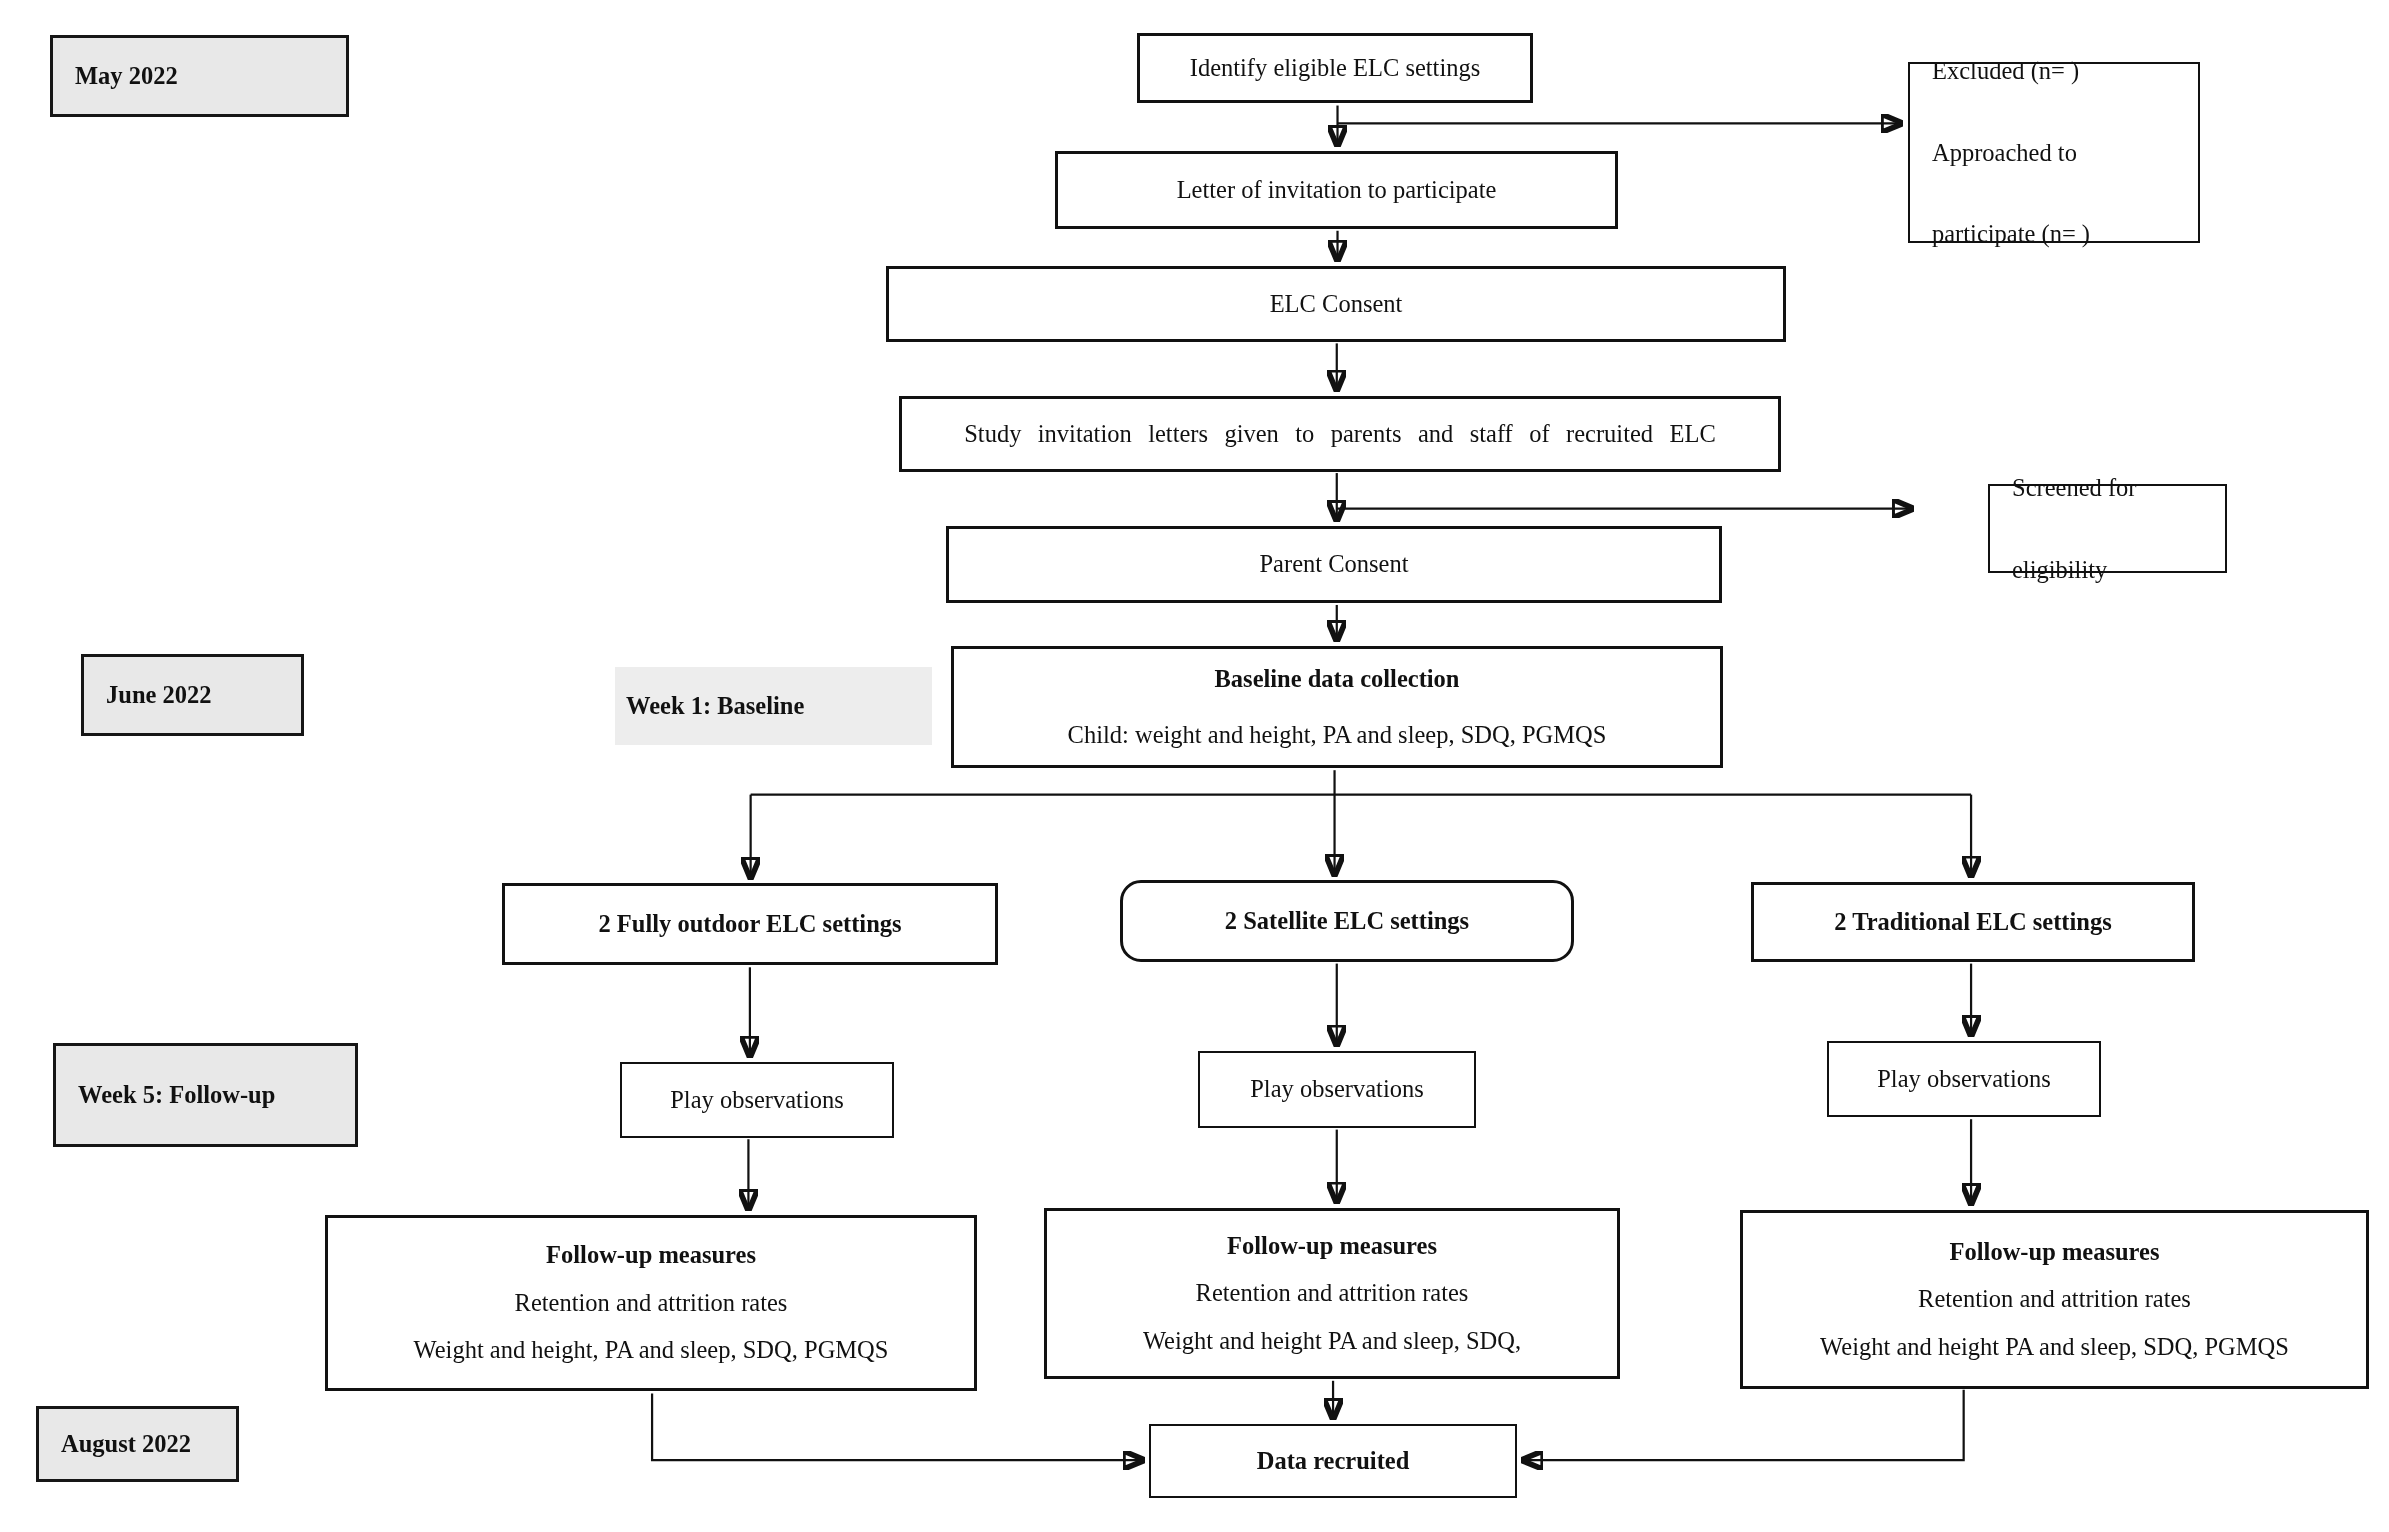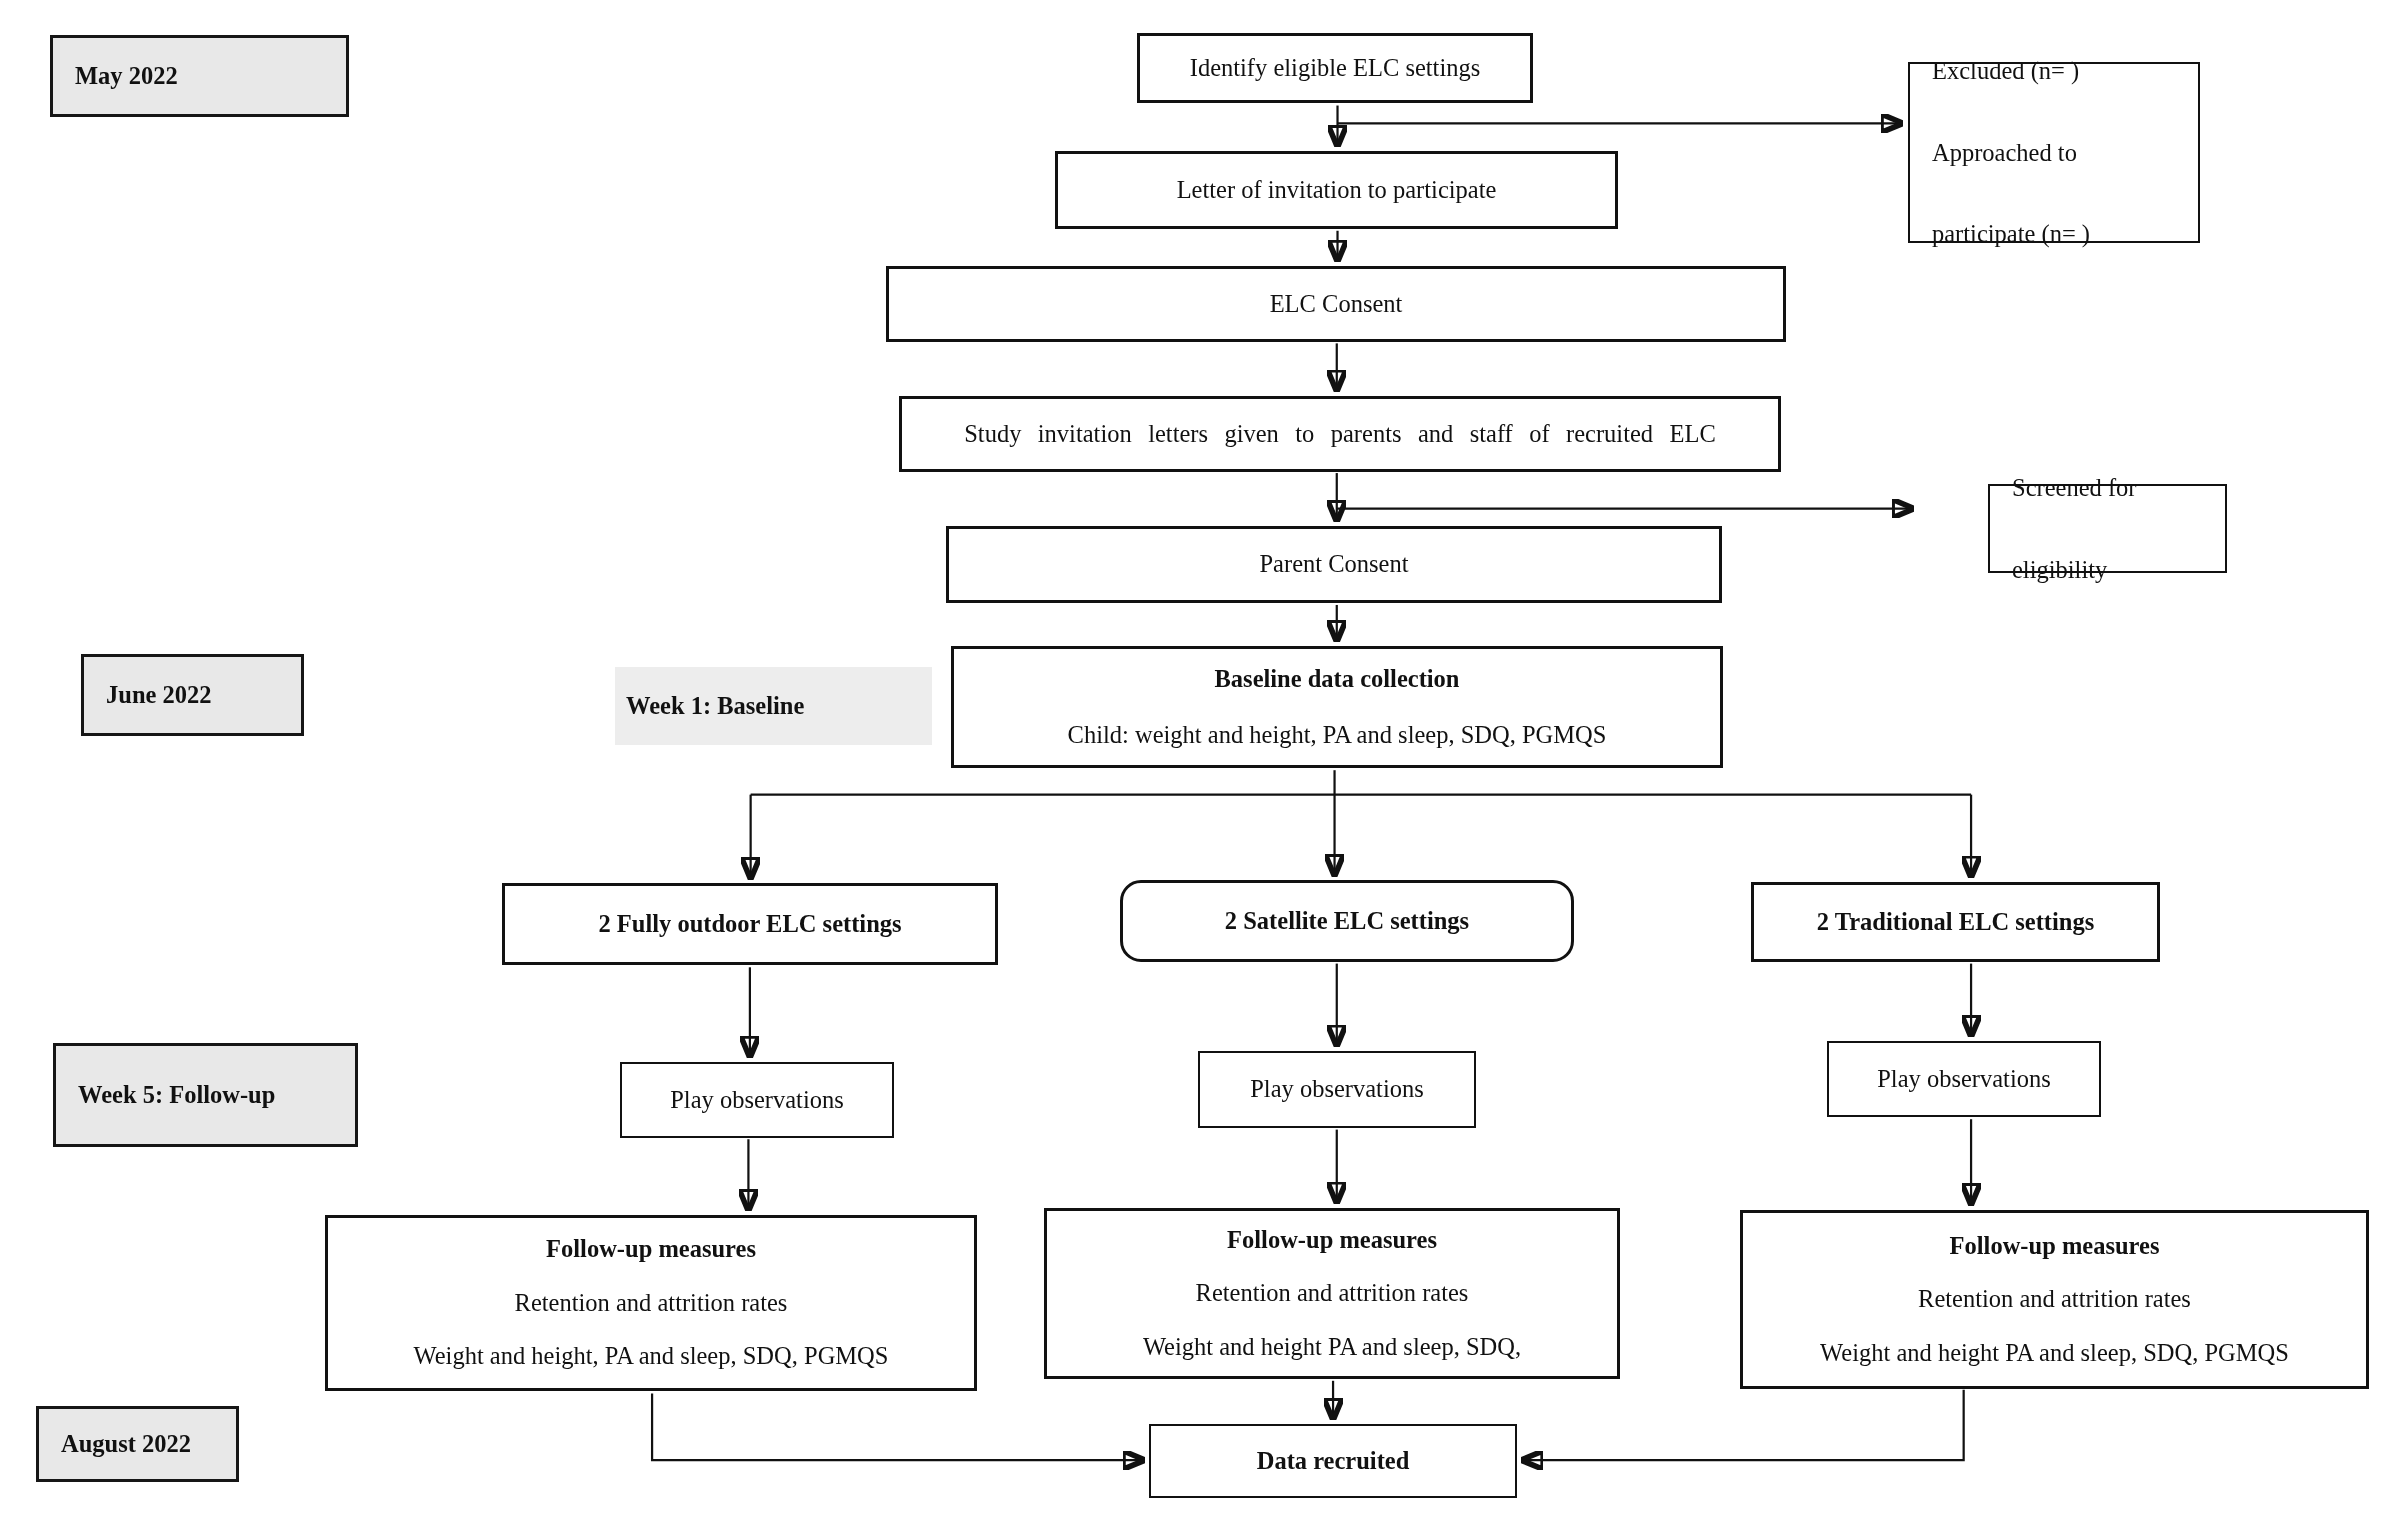--- a/index.html
+++ b/index.html
@@ -44,21 +44,21 @@
     font-weight:bold;
     text-align:left;
   }
   .leftalign{
     align-items:flex-start;
     text-align:left;
     padding-left:22px;
     gap:24px;
   }
   .gap34{row-gap:25px;}
-  .gap40{row-gap:23px;}
+  .gap40{row-gap:17px;}
   .lh-tall{line-height:2.35;}
   .spread{word-spacing:0.42em;}
   .line{display:block;}
   #connectors{position:absolute;left:0;top:0;z-index:1;}
   #connectors path{stroke:#111111;stroke-width:3;fill:none;}
 </style>
 </head>
 <body>
 
 <div id="canvas">
@@ -136,21 +136,21 @@
     <span class="line">Screened for</span>
     <span class="line">eligibility</span>
   </div>
 
   <div class="box thick bold" style="left:502px;top:883px;width:496px;height:82px;">
     <span class="line">2 Fully outdoor ELC settings</span>
   </div>
   <div class="box thick bold" style="left:1120px;top:880px;width:454px;height:82px;border-radius:21px;">
     <span class="line">2 Satellite ELC settings</span>
   </div>
-  <div class="box thick bold" style="left:1751px;top:882px;width:409px;height:80px;">
+  <div class="box thick bold" style="left:1751px;top:882px;width:444px;height:80px;">
     <span class="line">2 Traditional ELC settings</span>
   </div>
 
   <div class="box thin" style="left:620px;top:1062px;width:274px;height:76px;">
     <span class="line">Play observations</span>
   </div>
   <div class="box thin" style="left:1198px;top:1051px;width:278px;height:77px;">
     <span class="line">Play observations</span>
   </div>
   <div class="box thin" style="left:1827px;top:1041px;width:274px;height:76px;">

